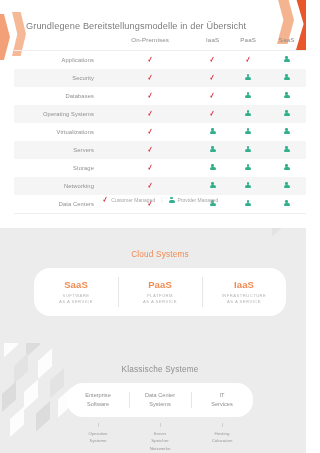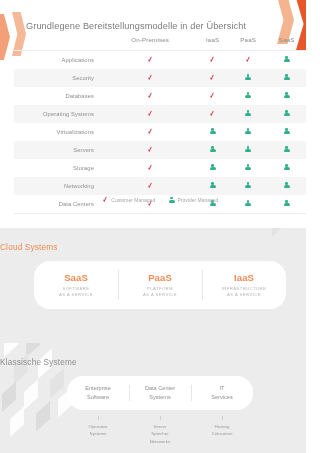--- a/index.html
+++ b/index.html
@@ -162,23 +162,24 @@
   }
   .sec-class {
     position: relative;
     width: 320px;
     height: 110px;
     background: #ececec;
     overflow: hidden;
   }
   .band-title {
     position: relative;
+    text-align: center;
     font-size: 8.2px;
     color: #f08a52;
-    padding-top: 15px;
+    padding-top: 22px;
     letter-spacing: .2px;
   }
   .band-title.gray { color: #8e8e8e; }
 
   .card-strip {
     position: relative;
     margin: 9px auto 0 auto;
     background: #ffffff;
     border-radius: 16px;
     display: flex;

